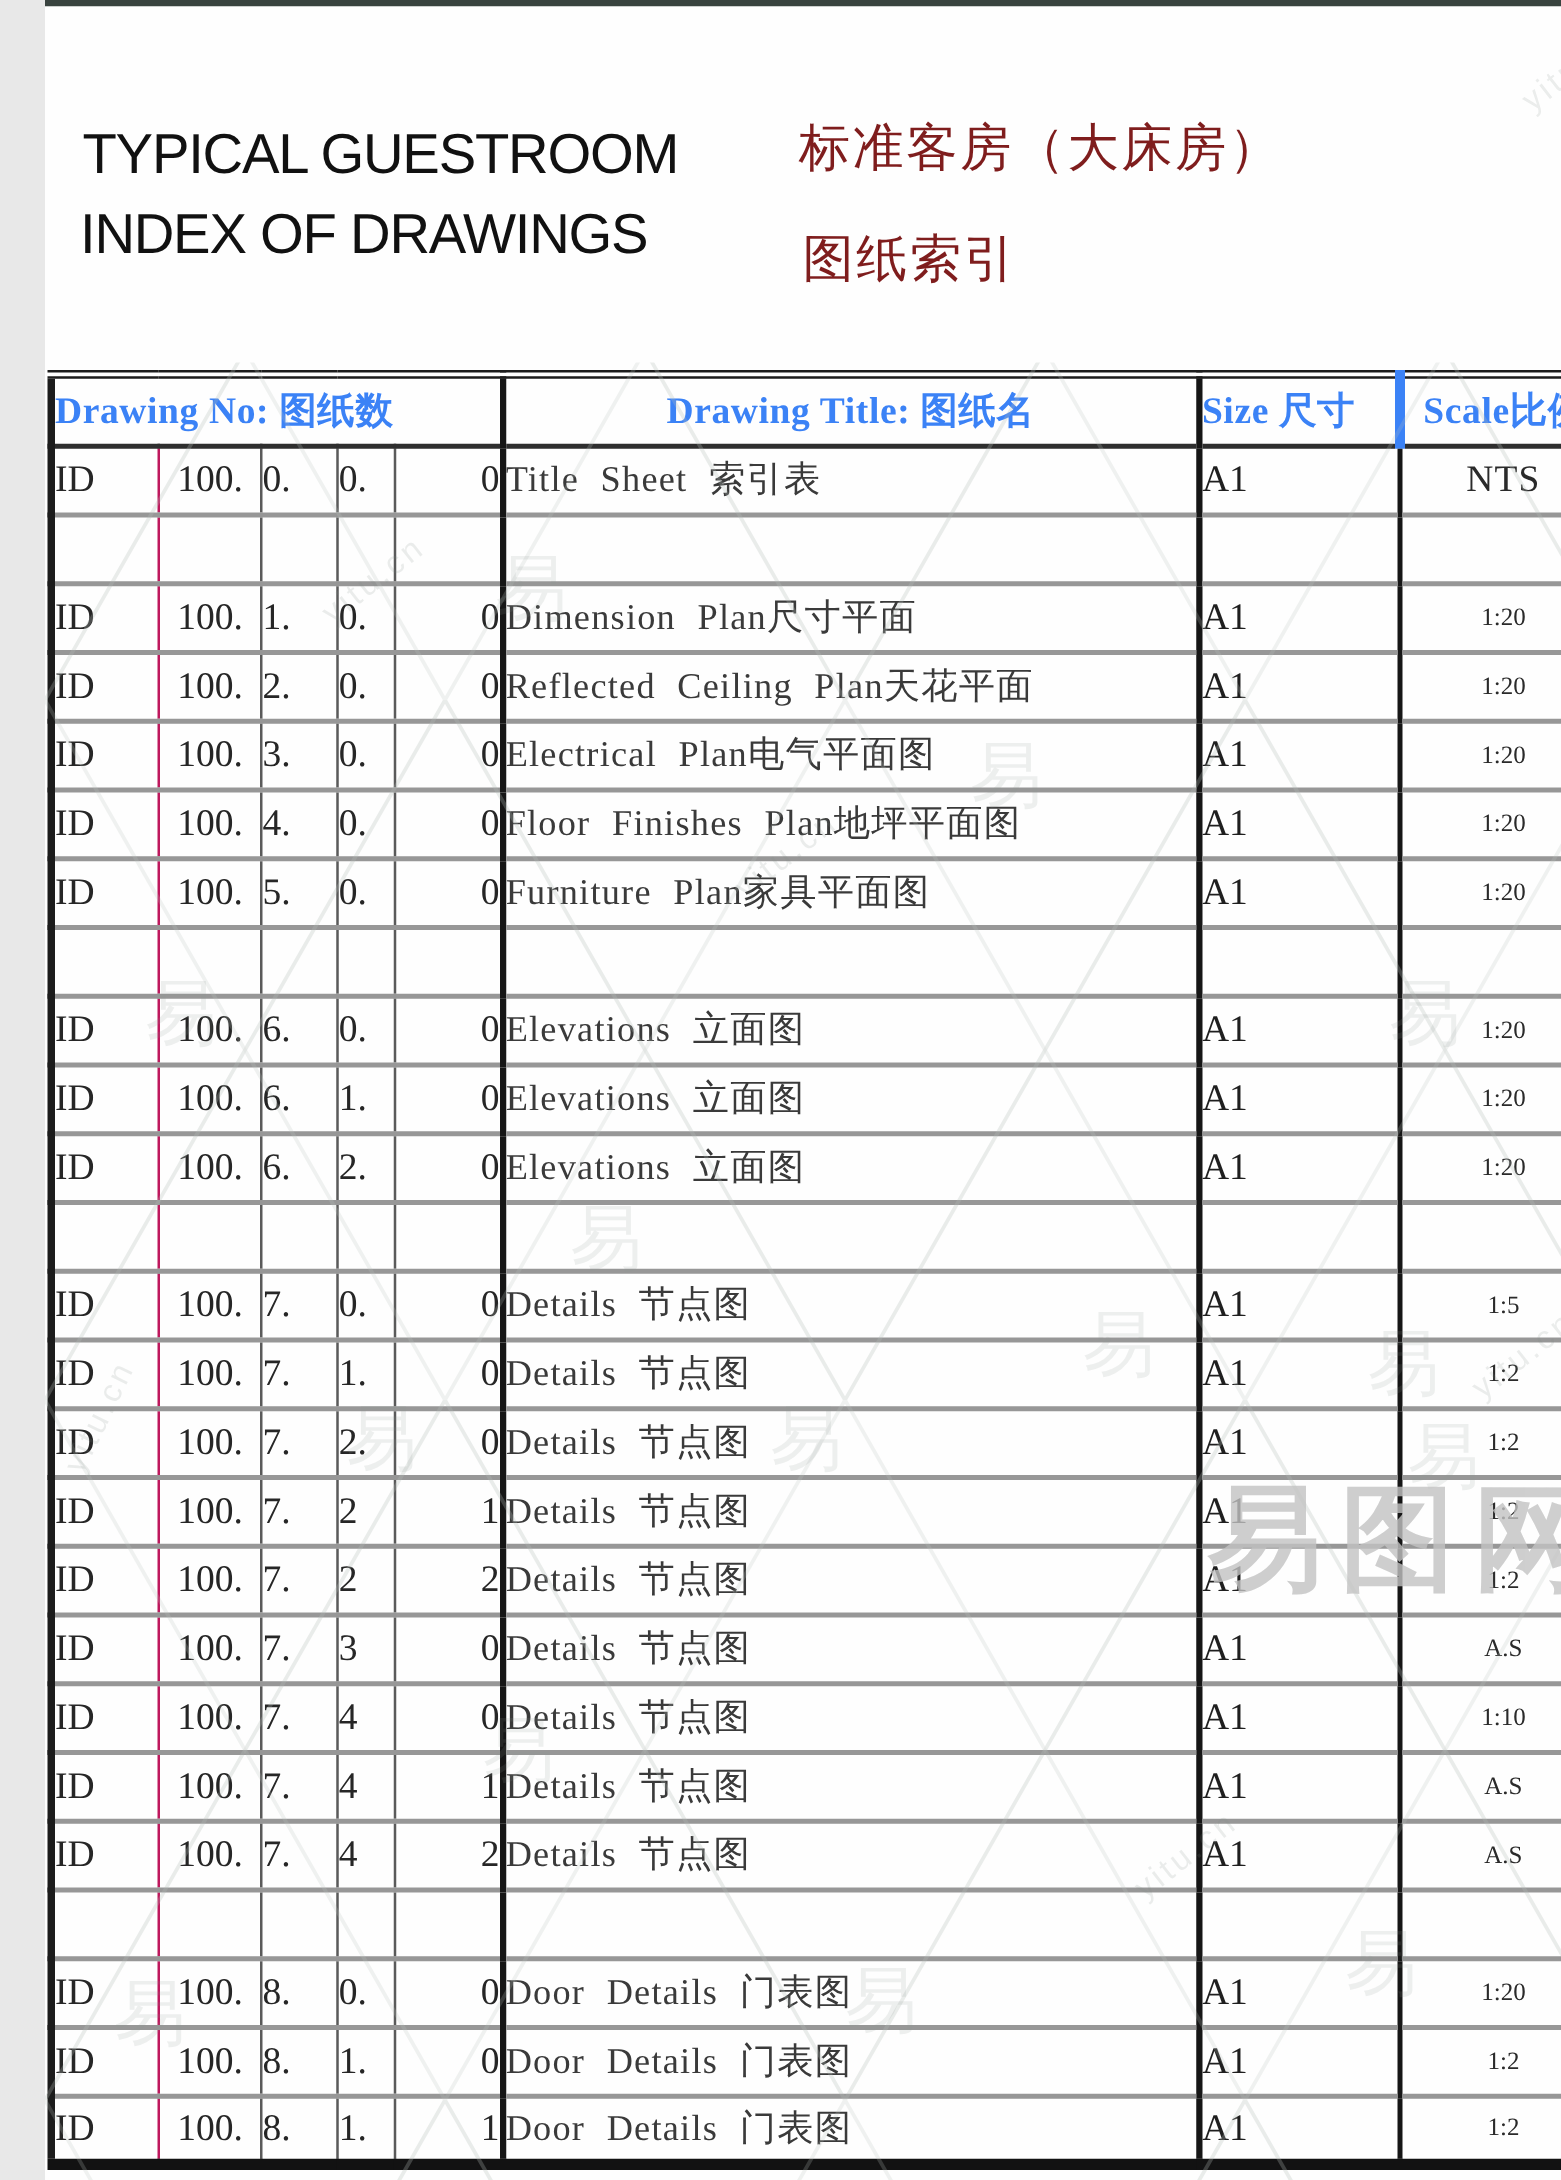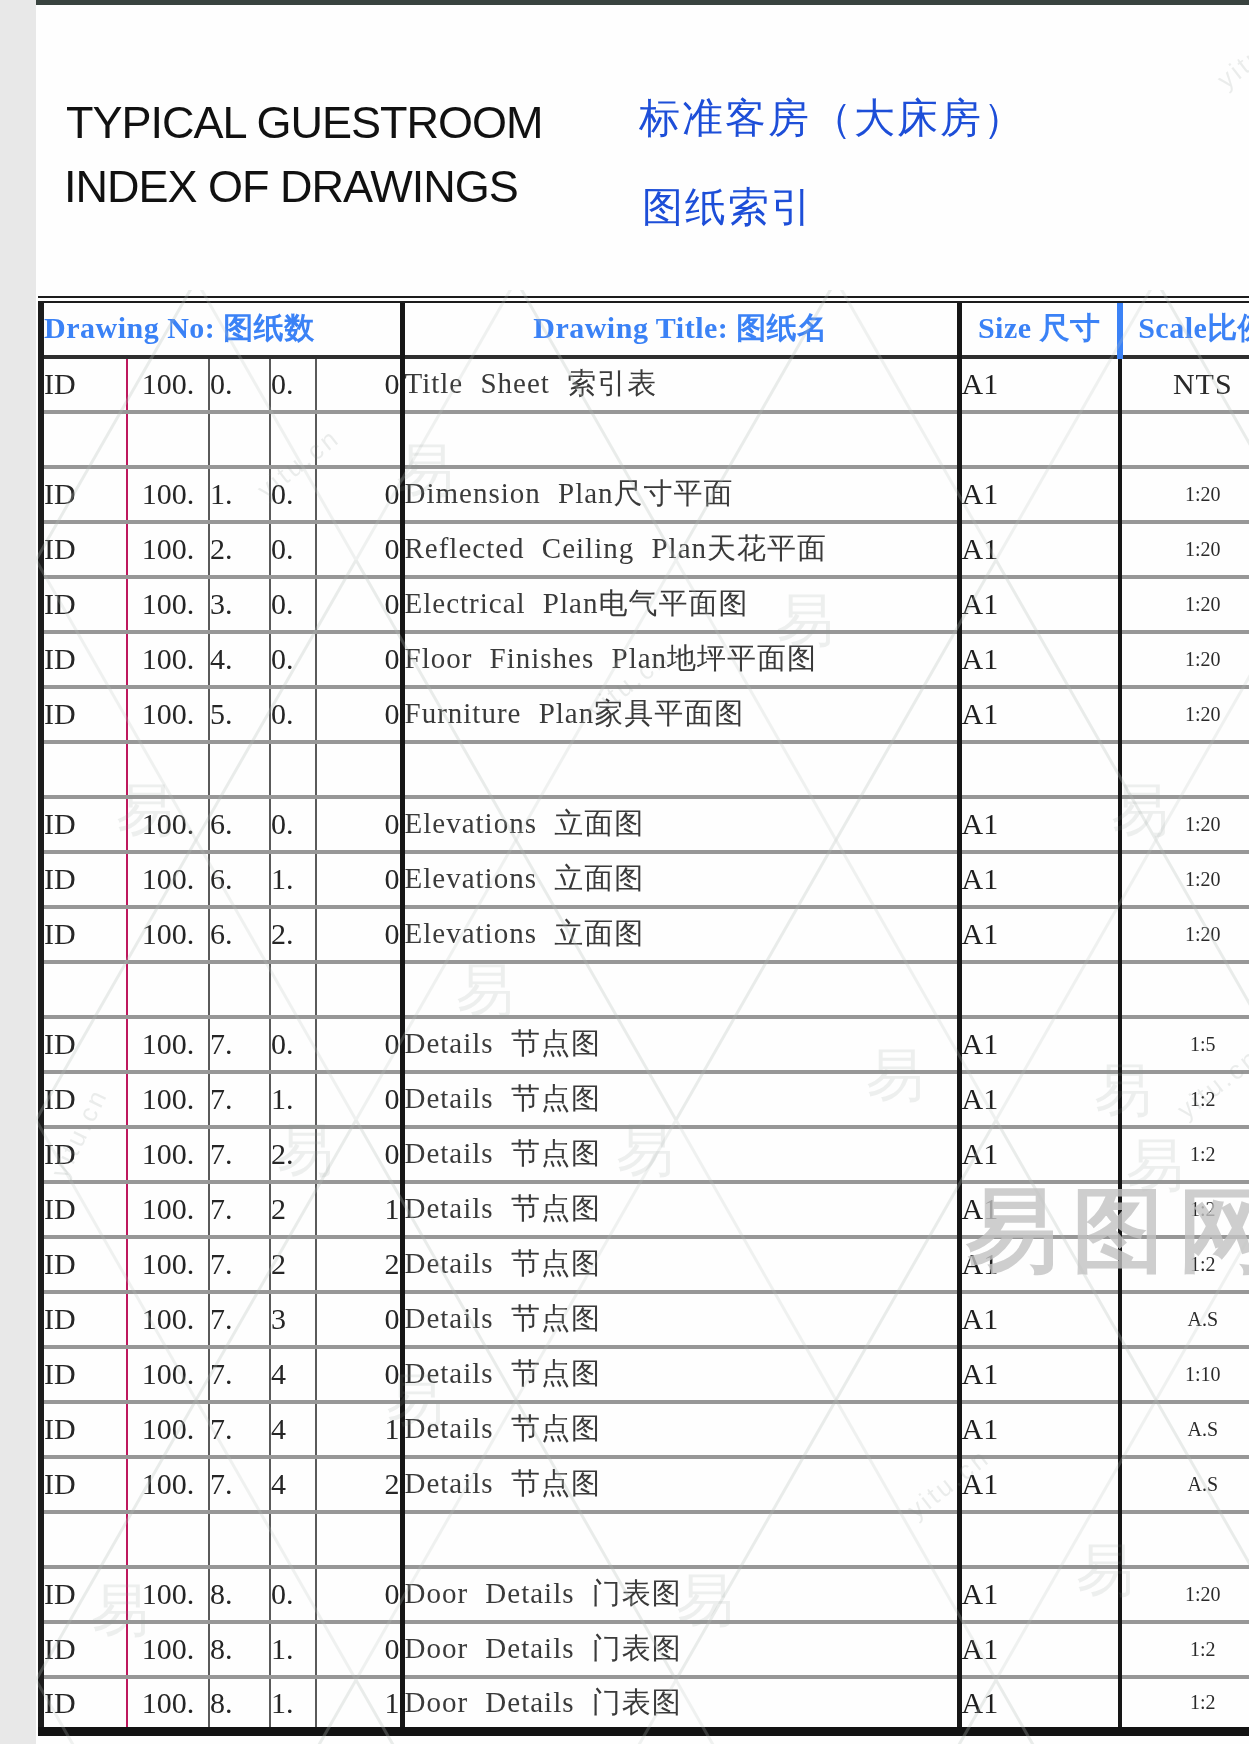--- a/index.html
+++ b/index.html
@@ -3,41 +3,41 @@
 <meta charset="utf-8">
 <style>
   html,body{margin:0;padding:0;background:#e8e8e8;}
   .page{
     position:relative;width:1249px;height:1744px;background:#fefefe;
     overflow:hidden;font-family:"Liberation Serif", serif;color:#222;margin-left:36px;
   }
   .topbar{position:absolute;top:0;left:0;width:100%;height:5px;background:#39433f;}
   .titleblock .t{position:absolute;white-space:nowrap;line-height:1;}
   .t-en{font-family:"Liberation Sans", sans-serif;font-size:45px;font-weight:500;color:#111;letter-spacing:-1px;}
-  .t-zh{font-family:Liberation Serif, serif;font-size:41px;font-weight:500;color:#1d4ed8;letter-spacing:2px;}
+  .t-zh{font-family:Liberation Serif, serif;font-size:41px;font-weight:500;color:#7f1d1d;letter-spacing:2px;}
   #t1en{left:30px;top:100px;}
   #t1zh{left:603px;top:98px;}
   #t2en{left:28px;top:164px;}
   #t2zh{left:606px;top:187px;}
 
   .tablewrap{position:absolute;left:2px;top:296px;width:1245px;z-index:2;}
   table.idx{
     width:1245px;border-collapse:collapse;table-layout:fixed;background:transparent;
     border-top:7px double #1c1c1c;border-left:6px solid #1c1c1c;
     border-right:5px solid #1c1c1c;border-bottom:9px solid #121212;
   }
   table.idx th, table.idx td{
     padding:0;vertical-align:middle;overflow:hidden;white-space:nowrap;
   }
   tr.hdr{height:57px;border-bottom:4px solid #2e2e2e;}
   tr.row{height:55px;border-bottom:4px solid #979797;}
   th{font-weight:bold;font-size:30px;color:#3b82f6;letter-spacing:0.5px;}
   th.h-no{text-align:left;padding-left:8px;border-right:5px solid #161616;}
   th.h-title{text-align:center;border-right:5px solid #161616;}
-  th.h-size{text-align:center;border-right:6px solid #3b82f6;}
+  th.h-size{text-align:left;border-right:8px solid #3b82f6;}
   th.h-scale{text-align:center;}
   td.c{font-size:30px;color:#262626;}
   td.c1{text-align:left;border-right:2px solid #be185d;}
   td.c2{text-align:center;border-right:2px solid #5a5a5a;}
   td.c3{text-align:left;padding-left:9px;border-right:2px solid #5a5a5a;}
   td.c4{text-align:left;padding-left:7px;border-right:2px solid #5a5a5a;}
   td.c5{text-align:right;padding-right:12px;border-right:5px solid #161616;}
   td.title{text-align:left;padding-left:10px;border-right:5px solid #161616;
            font-size:29px;color:#3a3a3a;word-spacing:9px;letter-spacing:1px;}
   td.size{text-align:left;border-right:4px solid #161616;color:#1f1f1f;}

